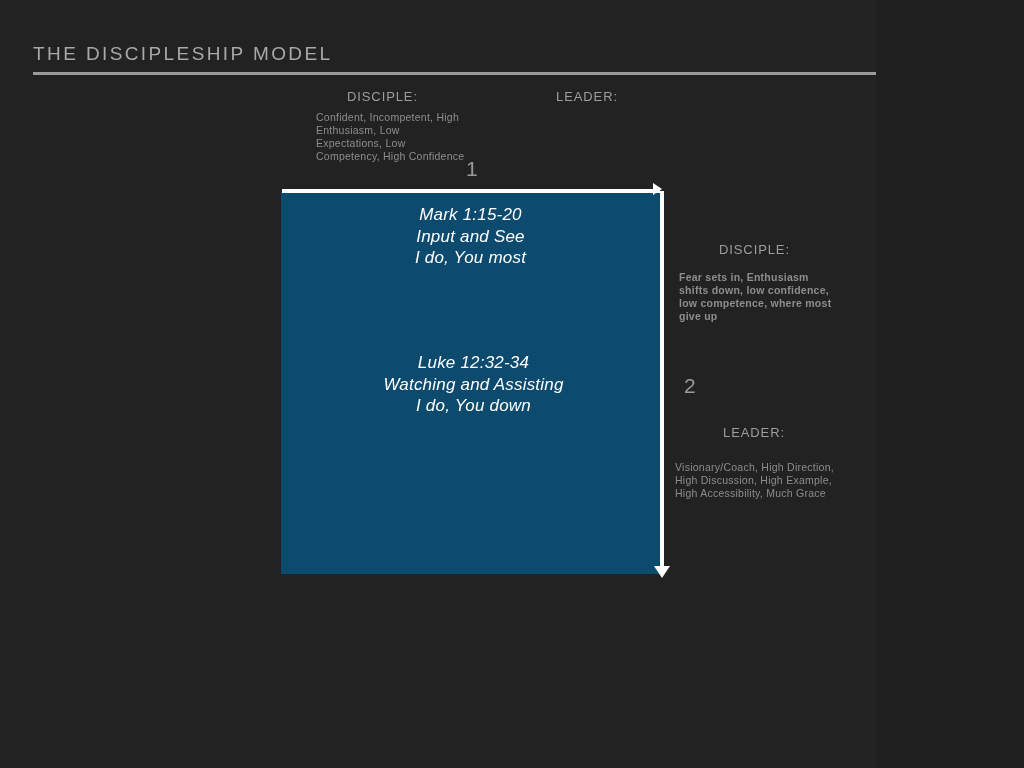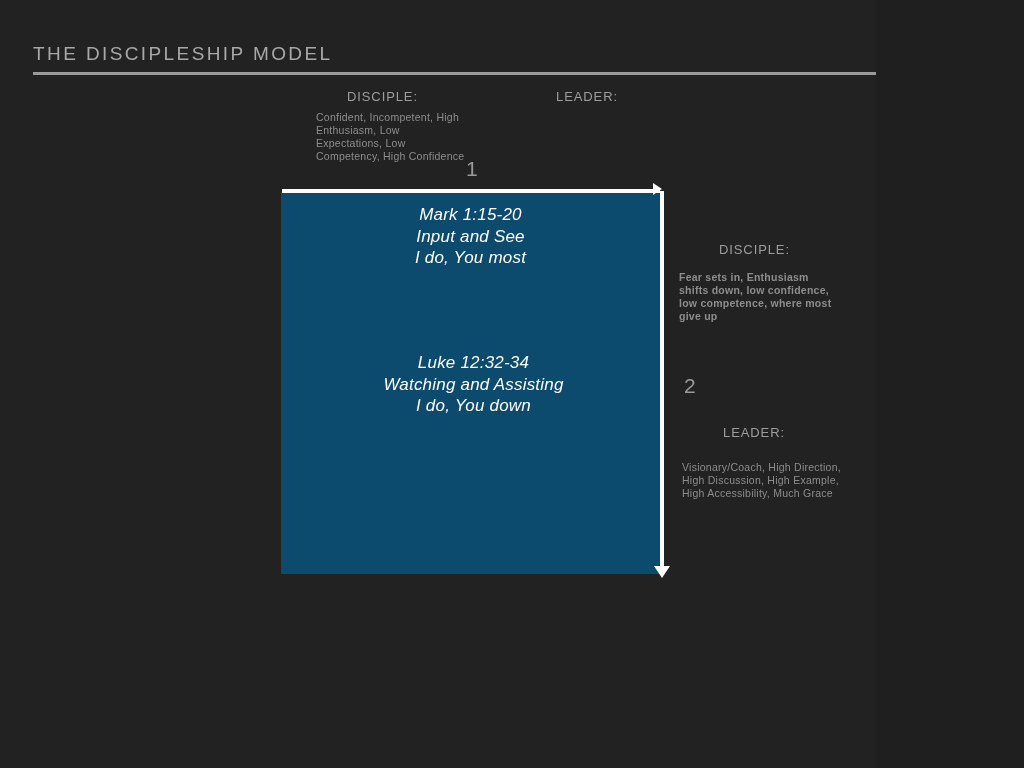--- a/index.html
+++ b/index.html
@@ -64,21 +64,21 @@
   #disciple1-desc  { left: 316px; top: 111px; width: 152px; }
   #leader1-label   { left: 556px; top: 89px; }
   #leader1-desc    { left: 509px; top: 115px; width: 168px; }
   #num1            { left: 466px; top: 157px; }
 
   
   #disciple2-label { left: 719px; top: 242px; }
   #disciple2-desc  { left: 679px; top: 271px; width: 158px; font-weight: bold; }
   #num2            { left: 684px; top: 374px; }
   #leader2-label   { left: 723px; top: 425px; }
-  #leader2-desc    { left: 675px; top: 461px; width: 164px; margin-left: 7px; }
+  #leader2-desc    { left: 675px; top: 461px; width: 164px; }
 
   
   #blue-panel {
     position: absolute;
     left: 281px;
     top: 192px;
     width: 379px;
     height: 382px;
     background: #0c4a6e;
     font-style: italic;

